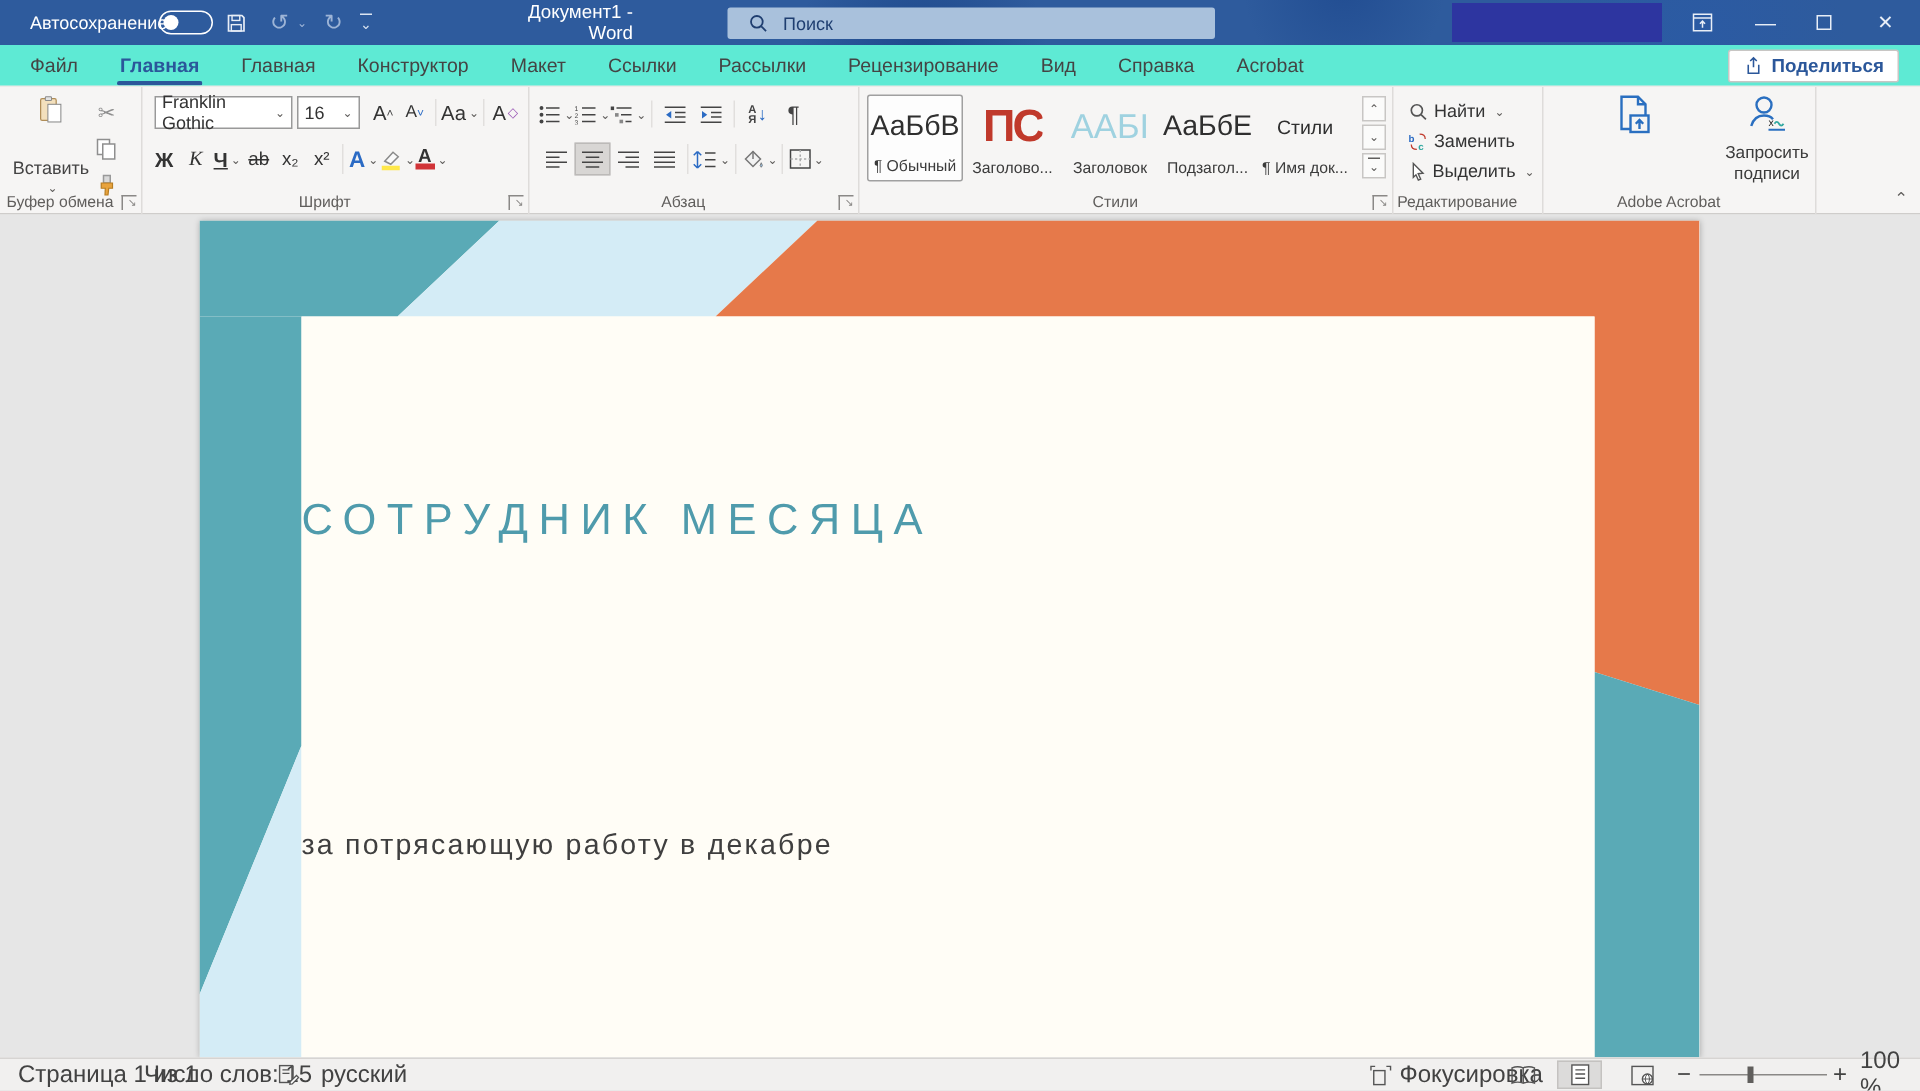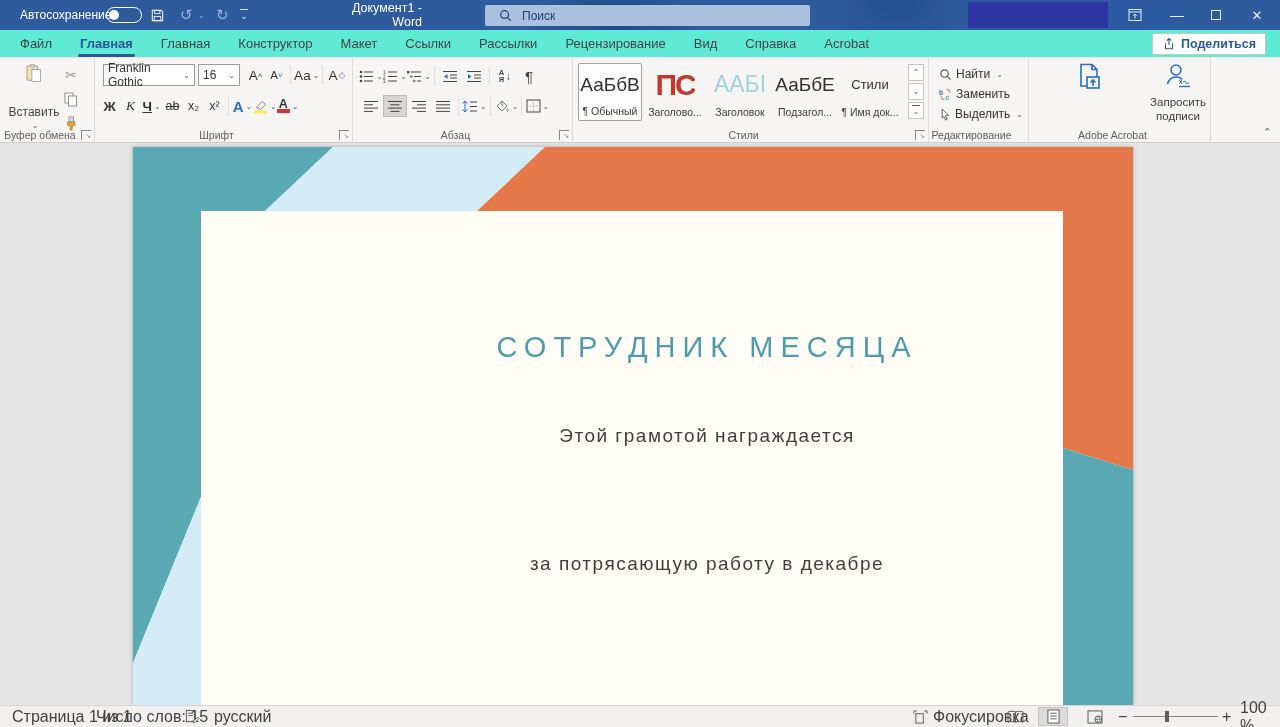--- a/index.html
+++ b/index.html
@@ -102,21 +102,21 @@
   #create-pdf { left:2px; } #req-sign { left:118px; width:62px;justify-content:space-between; }
   .acro-btn svg { margin-bottom:4px; }
 
   #ribbon-tail { flex:1; position:relative; border-right:none; }
   #collapse-ribbon { position:absolute; right:8px; bottom:4px; color:#605e5c; font-size:11px; }
 
   
   #canvas { position:absolute; left:0; top:143px; width:1280px; height:562px; background:#e6e6e6; }
   #page { position:absolute; left:133px; top:4px; width:1000px; height:558px; box-shadow:0 0 4px rgba(0,0,0,.28); }
   #page svg { position:absolute; left:0; top:0; }
-  .cert-text { position:absolute; left:68px; width:1012px; text-align:center; }
+  .cert-text { position:absolute; left:68px; width:1012px; text-align:left; }
   #cert-heading { top:184px; font-size:29px; letter-spacing:7px; color:#4f9bac; }
   #cert-line1 { top:278px; font-size:19px; letter-spacing:1.5px; color:#3f3f3f; }
   #cert-name { top:318px; font-size:57px; font-weight:bold; color:#c93e2d; }
   #cert-line2 { top:406px; font-size:19px; letter-spacing:1.5px; color:#3f3f3f; }
 
   
   #statusbar { position:absolute; left:0; top:705px; width:1280px; height:22px; background:#f1f0ef; border-top:1px solid #d6d4d2;
     font-size:16px; color:#424242; }
   .sb-item { position:absolute; top:0; height:21px; display:flex; align-items:center; gap:5px; }
   #sb-page { left:12px; } #sb-words { left:96px; } #sb-proof { left:185px; } #sb-lang { left:214px; }
@@ -511,21 +511,20 @@
       <rect x="0" y="0" width="1000" height="558" fill="#fffdf6"></rect>
       <polygon points="0,0 200,0 132,64 0,64" fill="#5aaab6"></polygon>
       <polygon points="200,0 412,0 344,64 132,64" fill="#d4ecf6"></polygon>
       <polygon points="412,0 1000,0 1000,323 930,301 930,64 344,64" fill="#e6794a"></polygon>
       <polygon points="930,301 1000,323 1000,558 930,558" fill="#5aaab6"></polygon>
       <polygon points="0,64 68,64 68,350 0,516" fill="#5aaab6"></polygon>
       <polygon points="0,516 68,350 68,558 0,558" fill="#d4ecf6"></polygon>
       <rect x="68" y="64" width="862" height="494" fill="#fffdf6"></rect>
     </svg>
     <div class="cert-text" id="cert-heading">СОТРУДНИК МЕСЯЦА</div>
-    <div class="cert-text" id="cert-line1">Этой грамотой награждается</div>
     <div class="cert-text" id="cert-line2">за потрясающую работу в декабре</div>
   </div>
 </div>
 
 <div id="statusbar">
   <span id="sb-page" class="sb-item">Страница 1 из 1</span>
   <span id="sb-words" class="sb-item">Число слов: 15</span>
   <span id="sb-proof" class="sb-item">
     <svg width="15" height="15" viewBox="0 0 16 16">
         <rect x="1.5" y="1.5" width="9" height="12" fill="none" stroke="#555"></rect>

